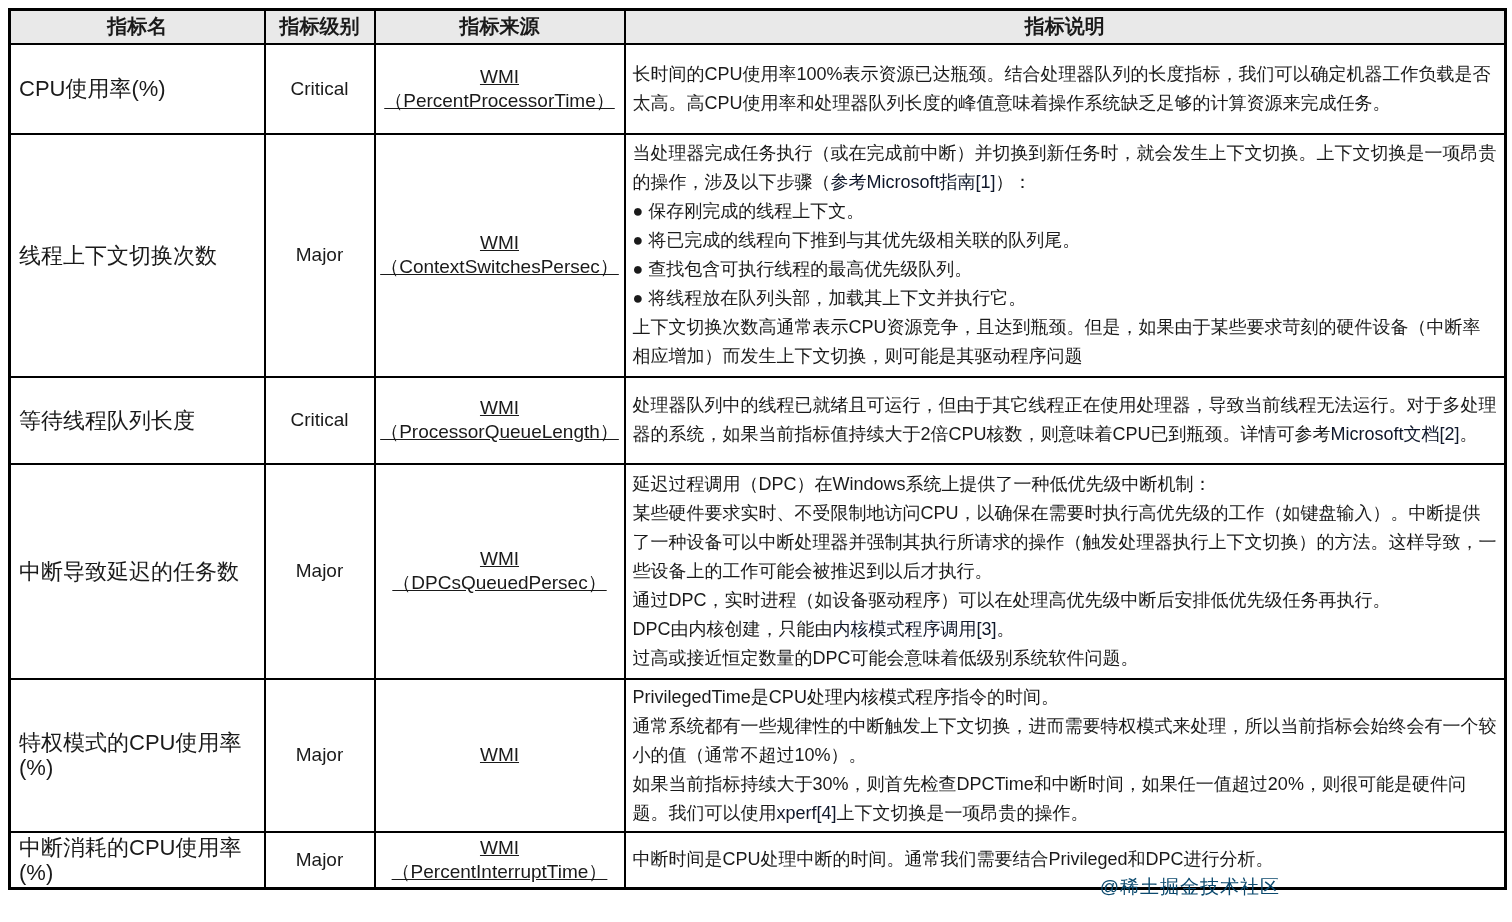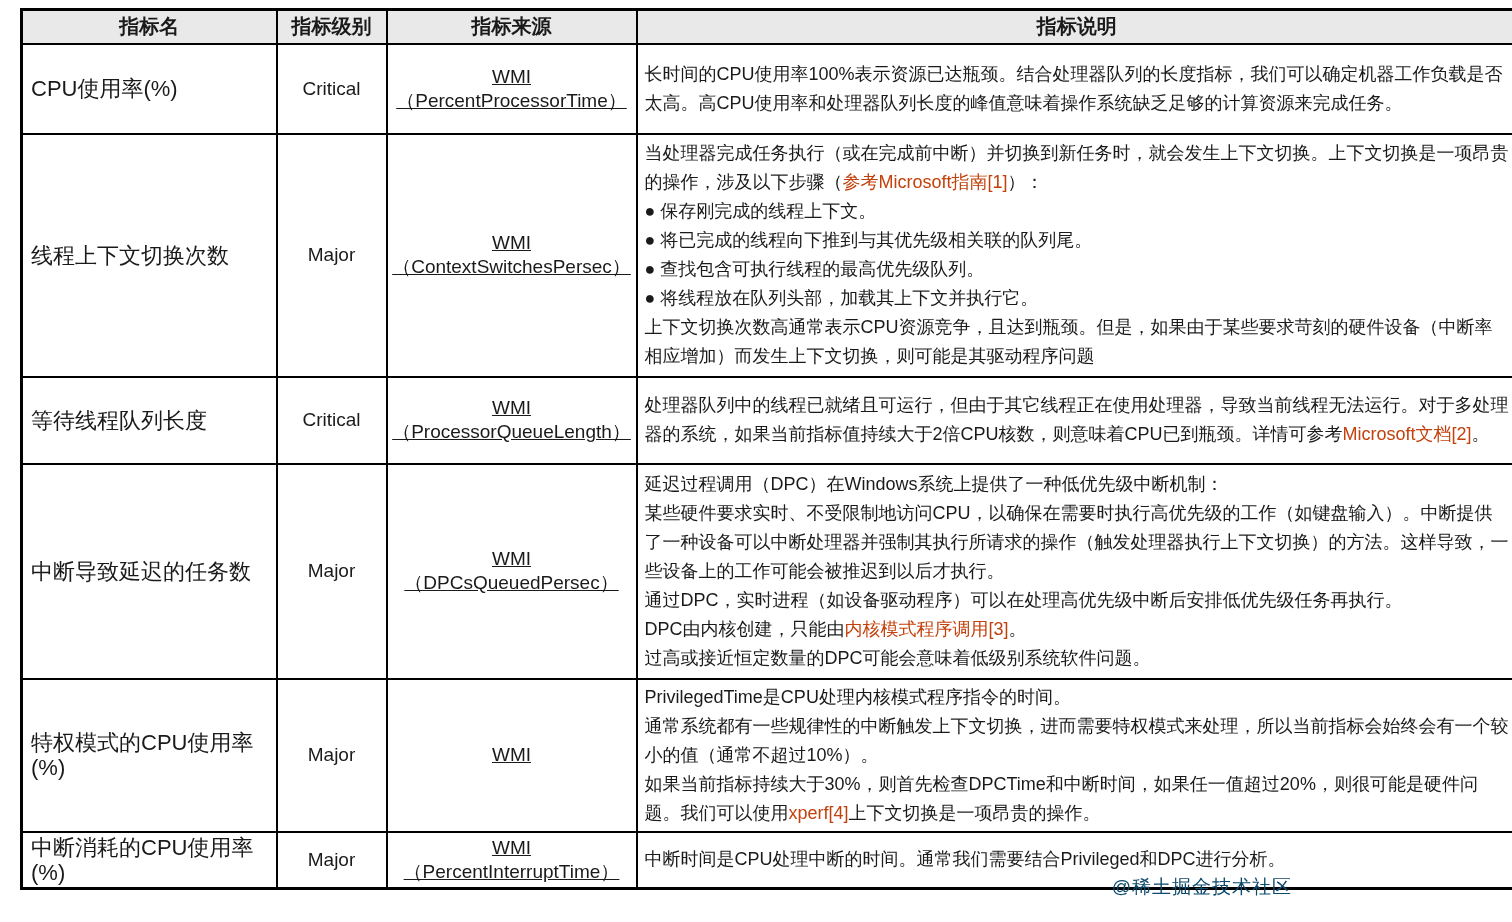--- a/index.html
+++ b/index.html
@@ -6,21 +6,21 @@
   html, body { background: #ffffff; }
   body {
     width: 1512px; height: 922px;
     font-family: "Liberation Sans", "DejaVu Sans", sans-serif;
     color: #1a1a1a;
     position: relative;
     overflow: hidden;
   }
   .page {
     position: absolute;
-    left: 12px; top: 0;
+    left: 0; top: 0;
     width: 1296px; height: 922px;
     background: #ffffff;
     padding: 8px;
   }
   table.metrics {
     border-collapse: collapse;
     table-layout: fixed;
     width: 1496px;
     border: 3px solid #000000;
   }
@@ -56,21 +56,21 @@
     text-decoration: underline;
   }
   td.c-desc {
     text-align: left;
     font-size: 18px;
     line-height: 29px;
     padding: 3px 6px 3px 7px;
   }
   td.c-desc .line { display: block; }
   .ref-link {
-    color: #c2410c;
+    color: #0f172a;
     cursor: pointer;
   }
   .watermark {
     position: absolute;
     right: 16px;
     bottom: 22px;
     font-size: 19px;
     color: #0c4a6e;
     letter-spacing: 1px;
     pointer-events: none;

